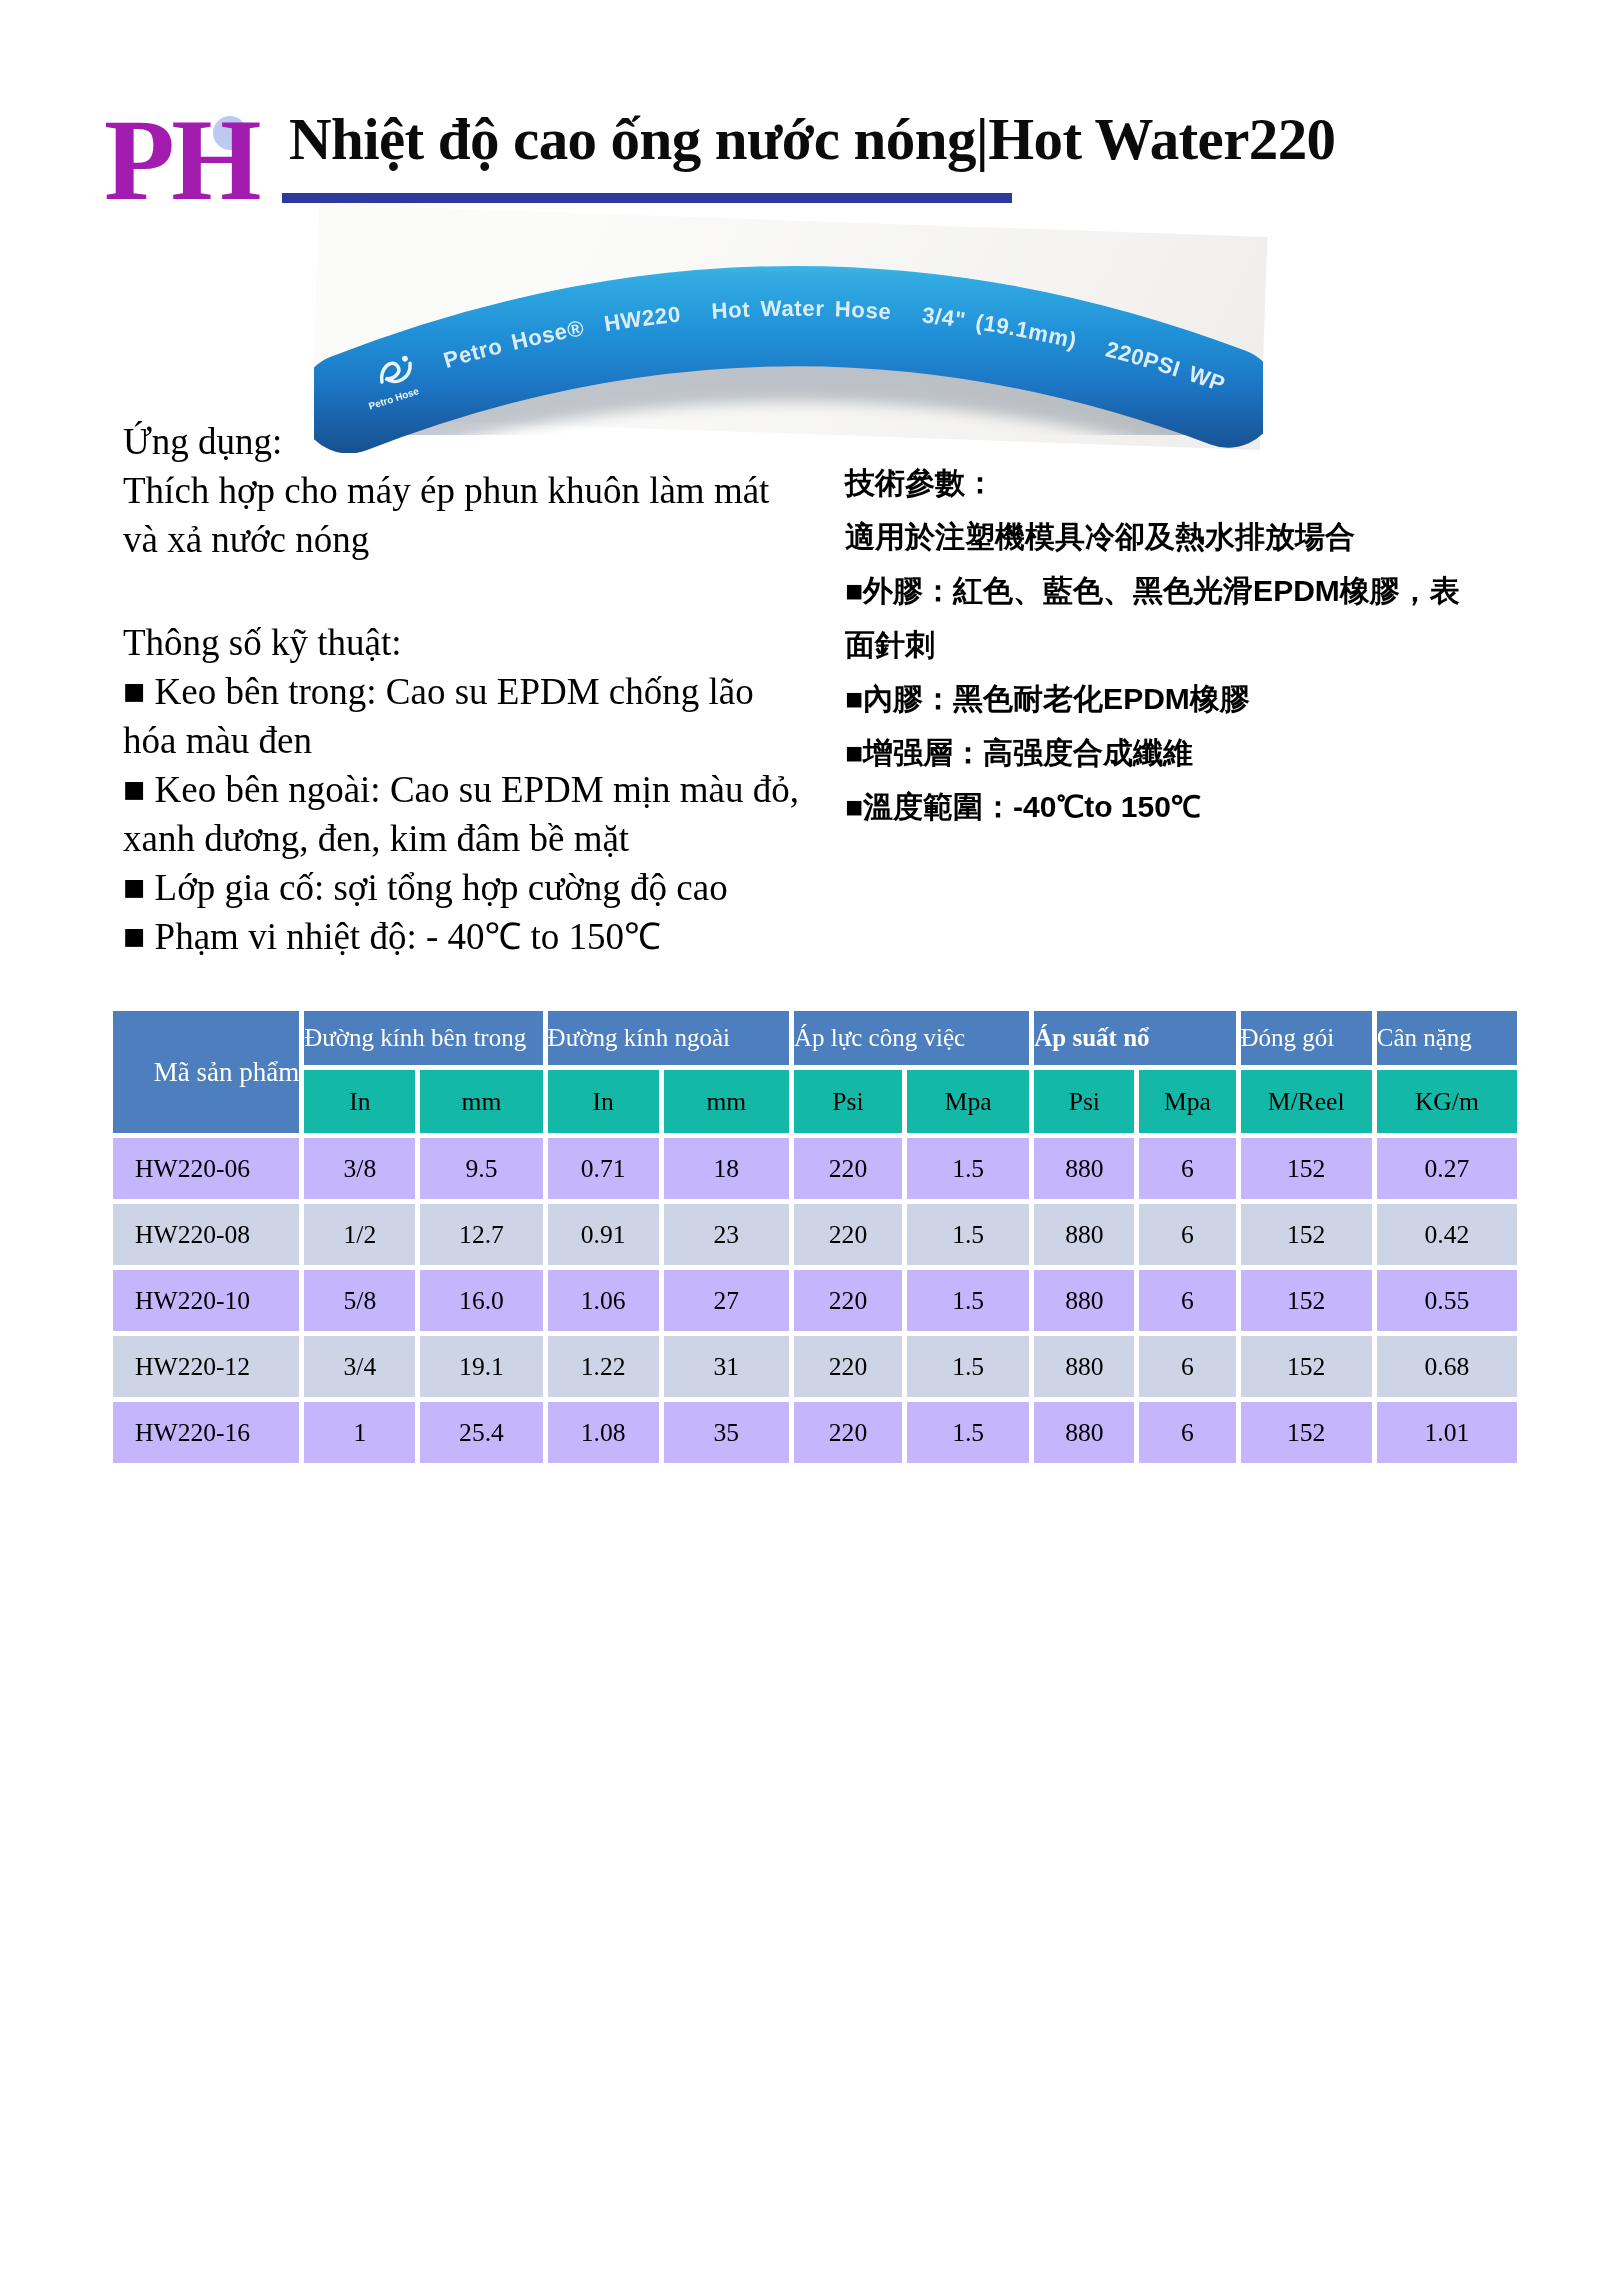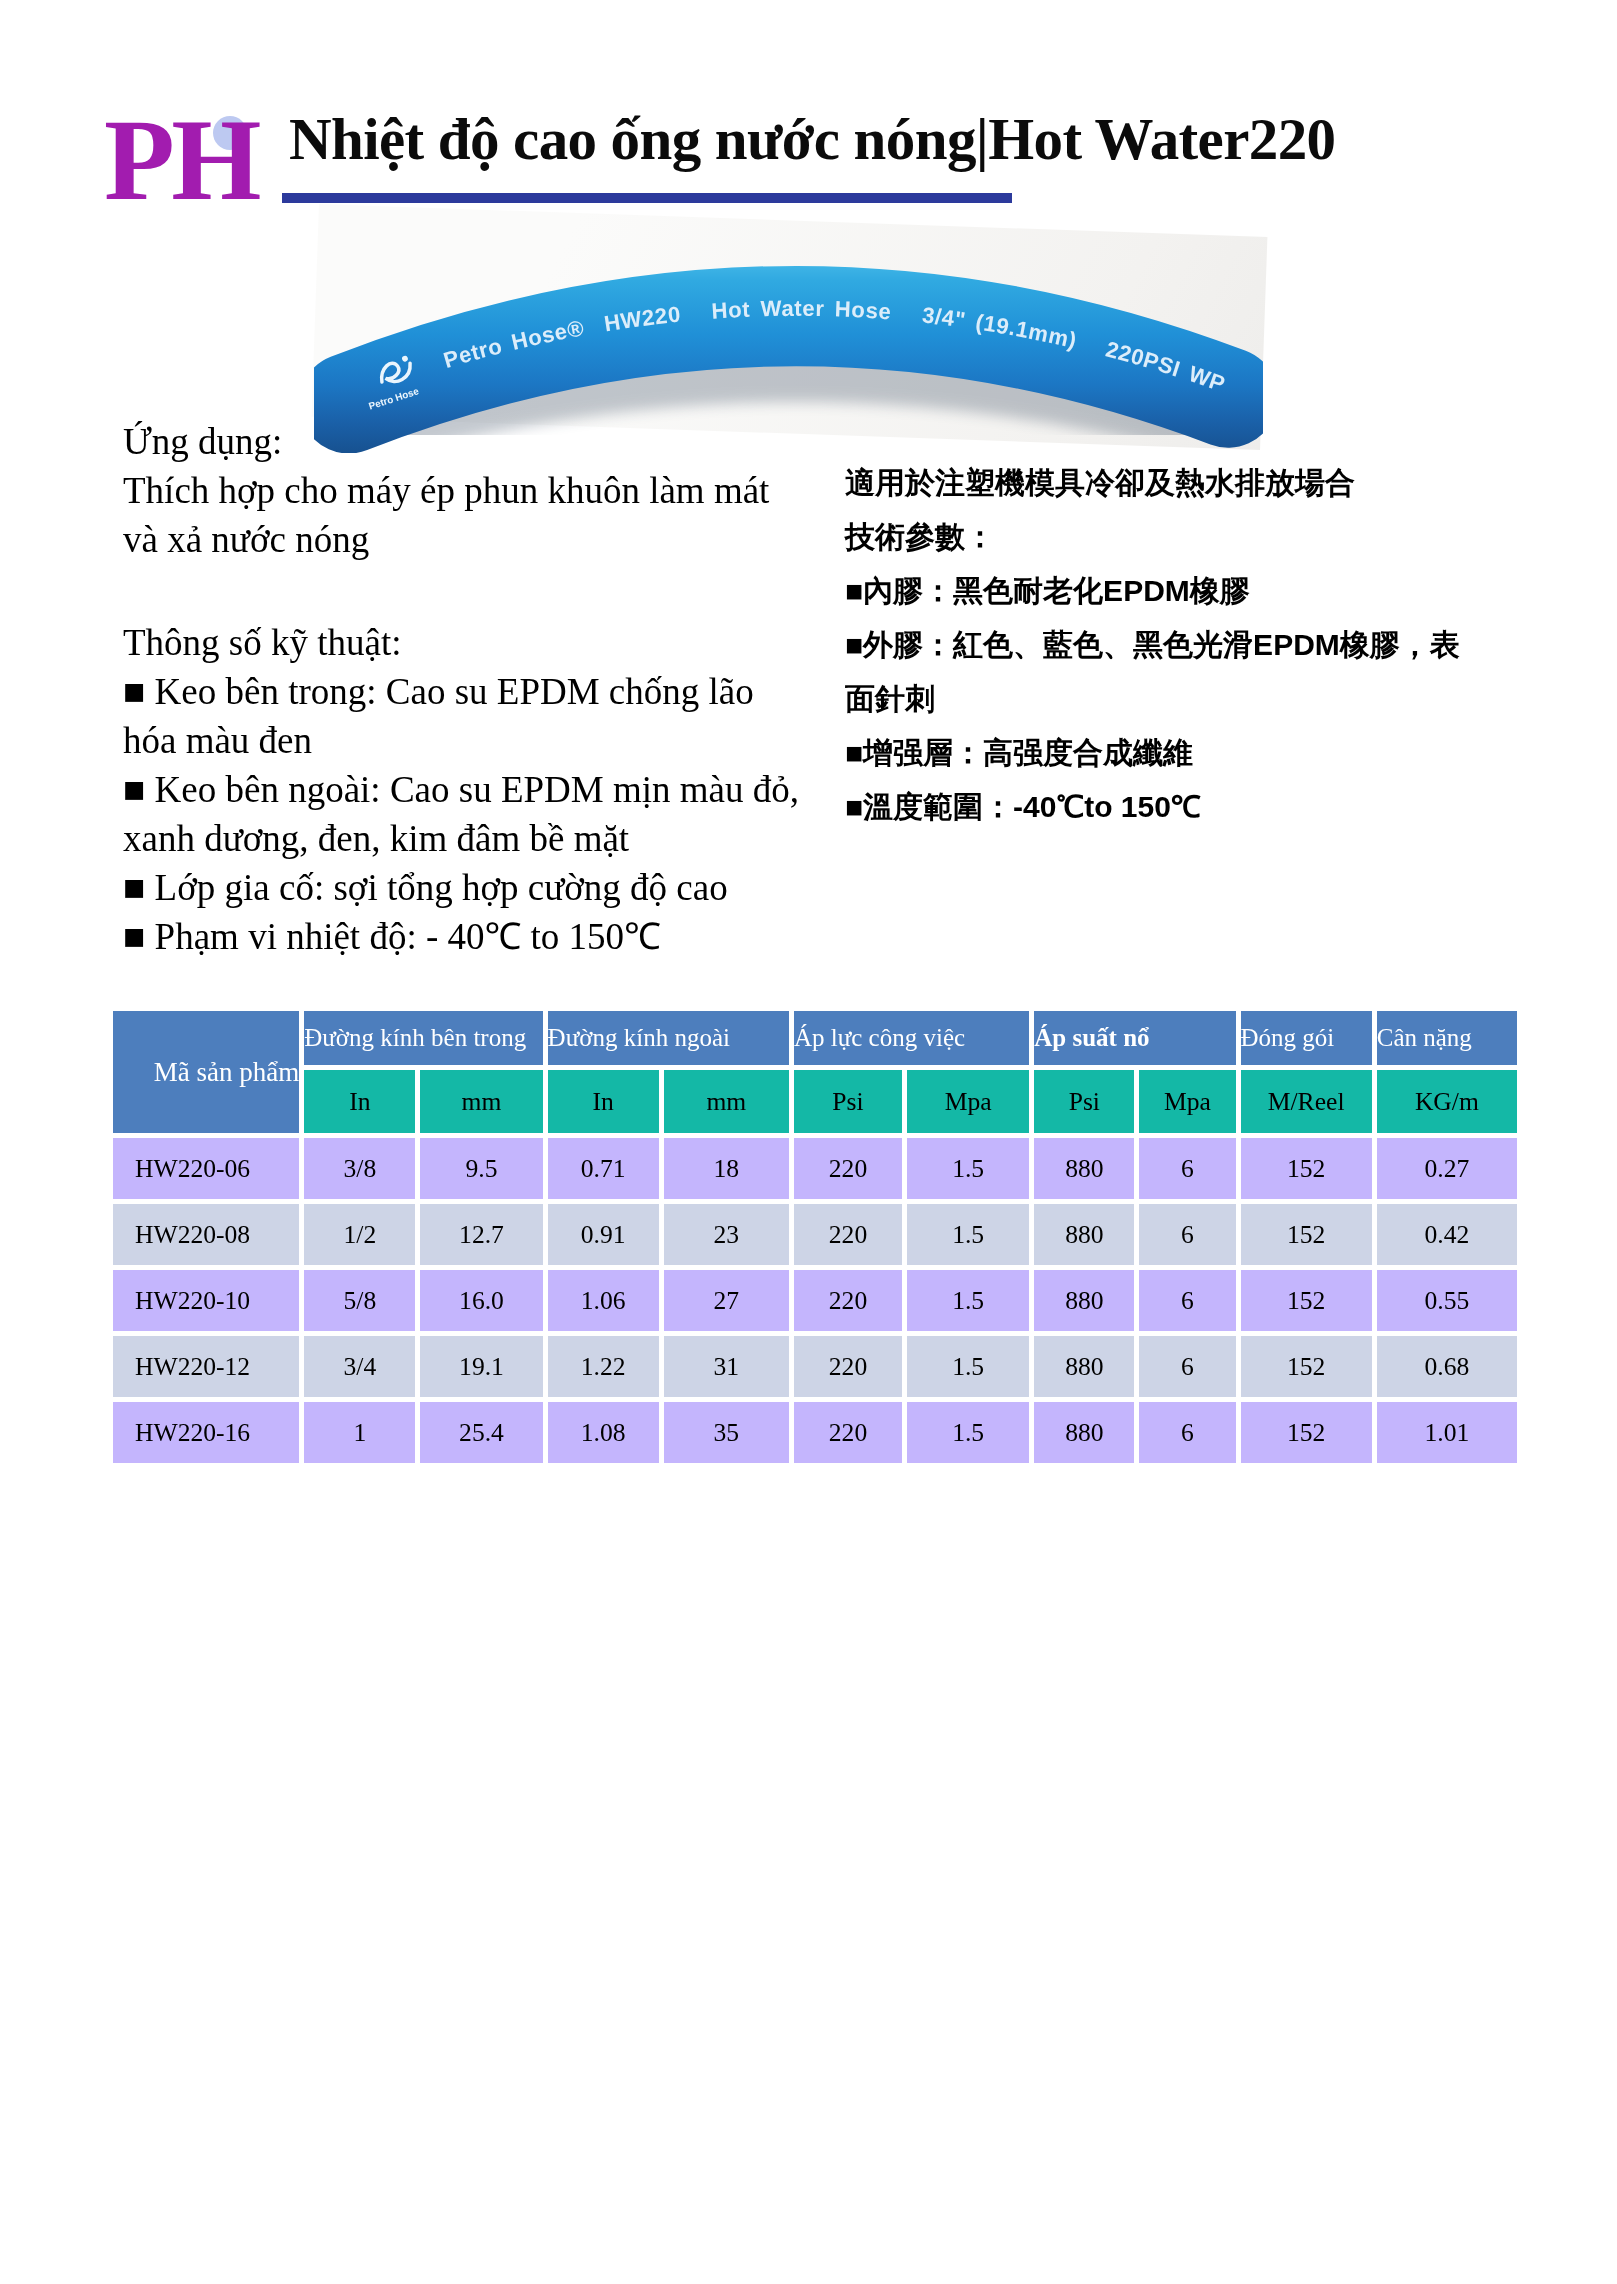--- a/index.html
+++ b/index.html
@@ -116,24 +116,24 @@
   <p>Ứng dụng:</p>
   <p class="app-body">Thích hợp cho máy ép phun khuôn làm mát và xả nước nóng</p>
   <p>Thông số kỹ thuật:</p>
   <p>■ Keo bên trong: Cao su EPDM chống lão hóa màu đen</p>
   <p>■ Keo bên ngoài: Cao su EPDM mịn màu đỏ, xanh dương, đen, kim đâm bề mặt</p>
   <p>■ Lớp gia cố: sợi tổng hợp cường độ cao</p>
   <p>■ Phạm vi nhiệt độ: - 40℃ to 150℃</p>
 </div>
 
 <div class="abs col-right">
+  <p>技術參數：</p>
   <p>適用於注塑機模具冷卻及熱水排放場合</p>
-  <p>技術參數：</p>
+  <p>■外膠：紅色、藍色、黑色光滑EPDM橡膠，表面針刺</p>
   <p>■內膠：黑色耐老化EPDM橡膠</p>
-  <p>■外膠：紅色、藍色、黑色光滑EPDM橡膠，表面針刺</p>
   <p>■增强層：高强度合成纖維</p>
   <p>■溫度範圍：-40℃to 150℃</p>
 </div>
 
 <table class="abs spec-table">
   <colgroup>
     <col style="width:186px">
       <col style="width:111px">
       <col style="width:122px">
     <col style="width:111px">

